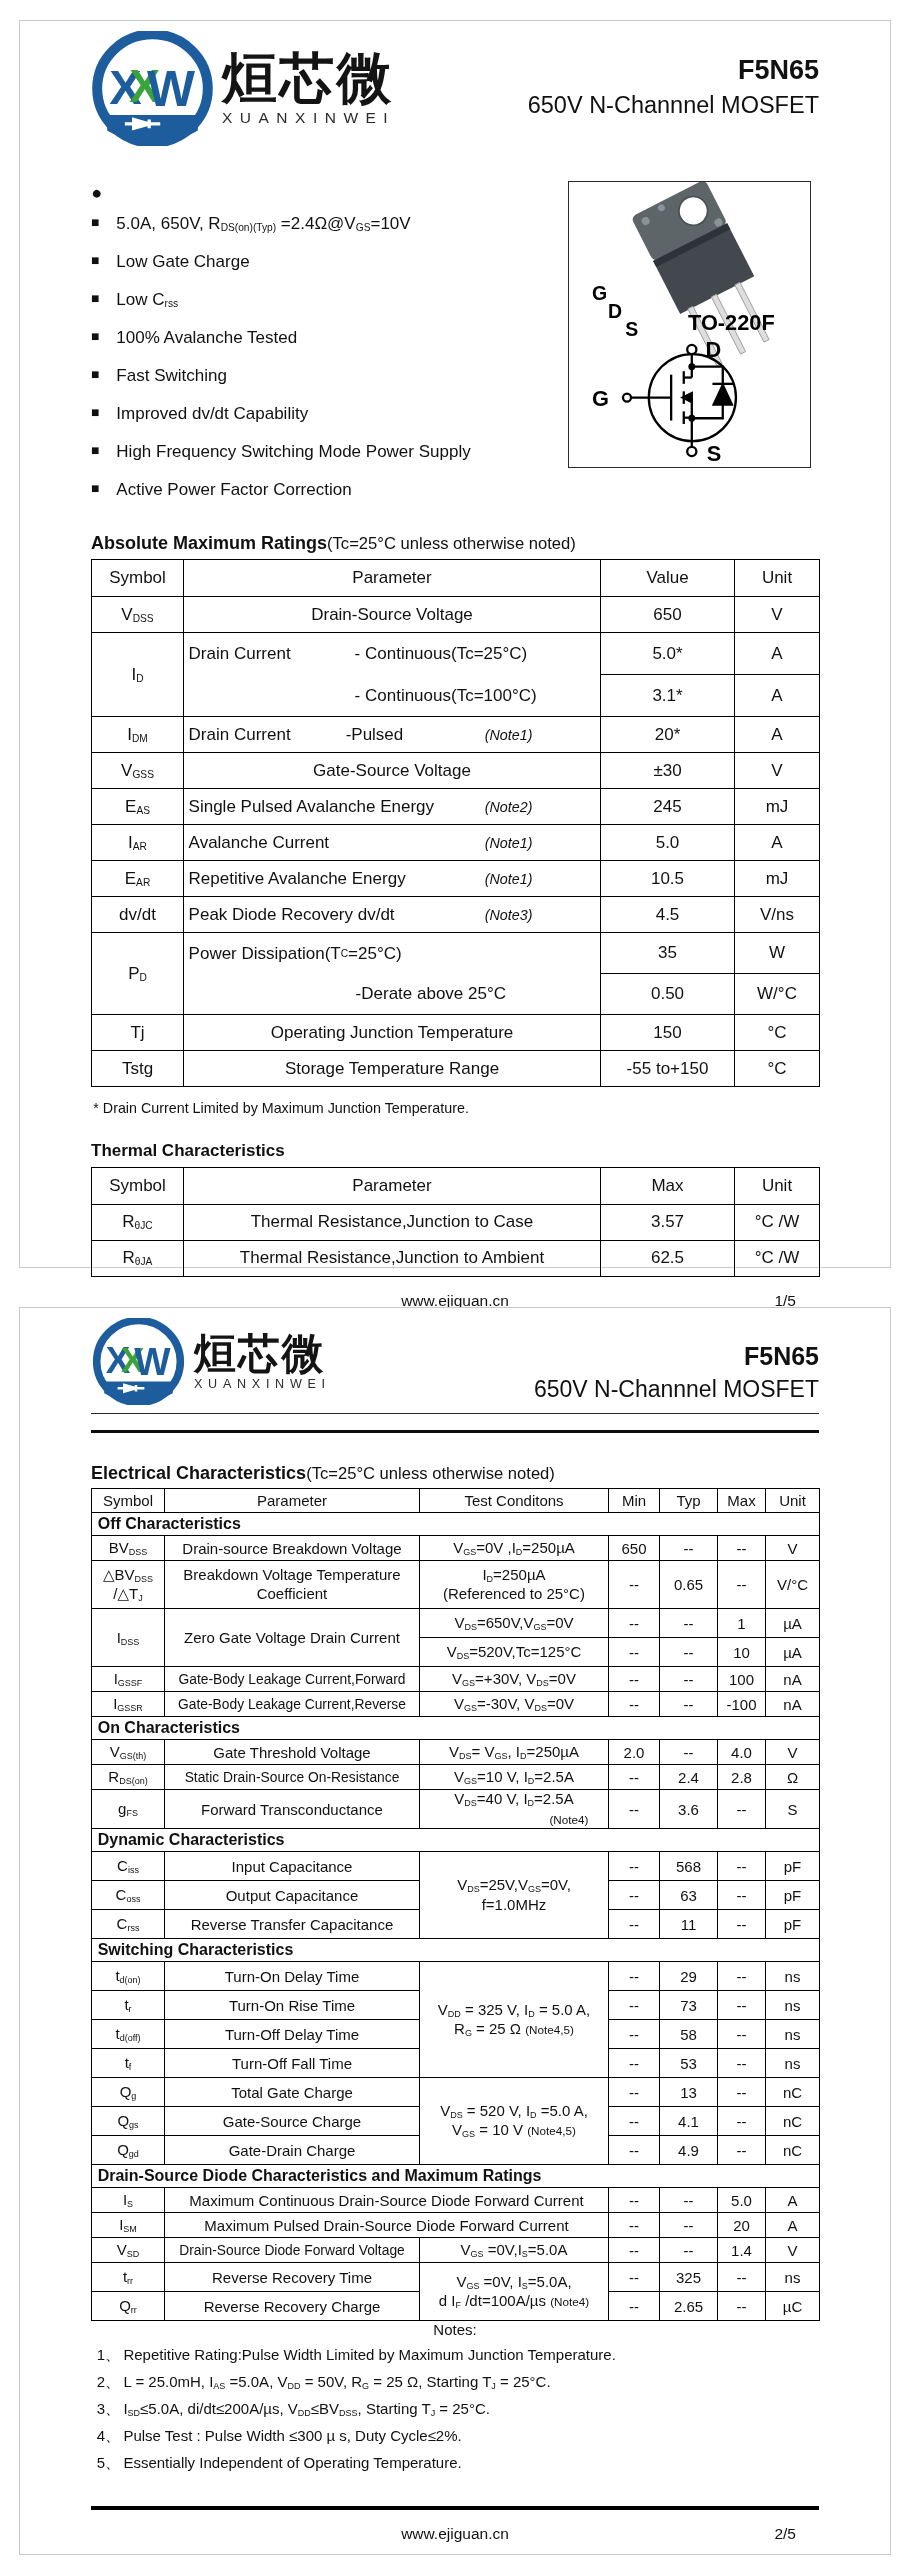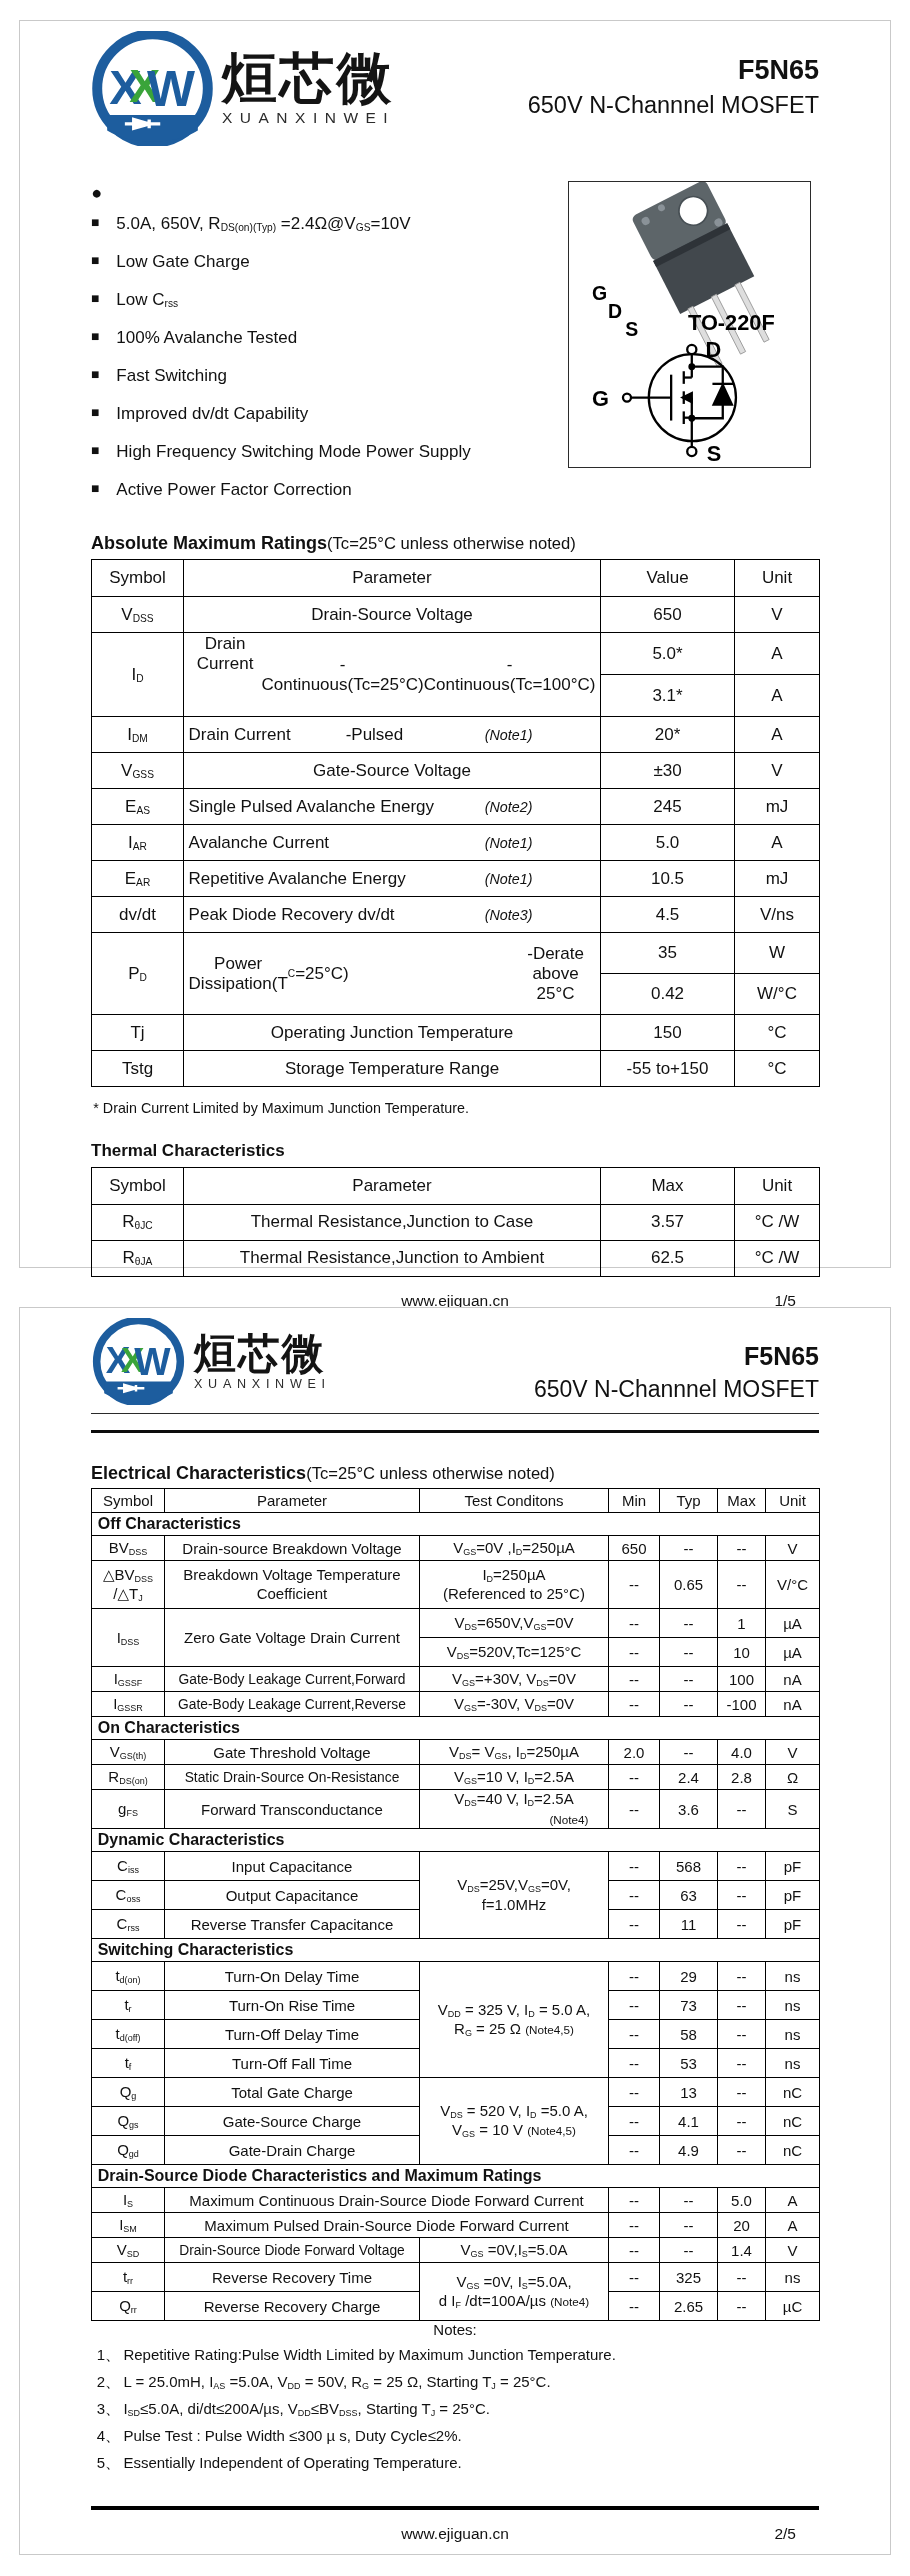--- a/index.html
+++ b/index.html
@@ -52,23 +52,23 @@
   td.cl{text-align:left;padding-left:6.9px;}
   tr.sec td{text-align:left;font-weight:bold;font-size:16px;padding-left:5.7px;}
   .sg-sub{font-size:0.60em;vertical-align:-0.22em;}
   .sg-nt{font-size:0.78em;}
   .h64{height:37px}.h62{height:36px}.h72{height:41px}
   .h42{height:24px}.h40{height:23px}.h44{height:25px}.h50{height:29px}.h84{height:48px}.h64b{height:37px}
   .flexp{display:flex;align-items:center;width:100%;}
   .flexp .note,.noteR{margin-left:auto;margin-right:63px;font-size:14.3px;font-style:italic;}
   .dual{height:83px;display:flex;align-items:stretch;}
   .dual .lab{width:166px;height:41px;display:flex;align-items:center;}
-  .dual .lines{flex:1;display:flex;flex-direction:row;}
+  .dual .lines{flex:1;display:flex;flex-direction:column;}
   .dual .lines > div{flex:1;display:flex;align-items:center;}
-  .pdl{height:80px;display:flex;}
+  .pdl{height:80px;display:flex;flex-direction:column;}
   .pdl > div{flex:1;display:flex;align-items:center;}
   .pdl .ind{padding-left:167px;}
   .midgap{margin-left:55px;}
   .two-line{line-height:1.25;}
   .cond2r{text-align:right;padding-right:15px;}
   .footnote{font-size:14.3px;margin-top:13px;padding-left:2.3px;}
 
   
   .notes{font-size:15px;text-align:center;}
   .notes .nlabel{margin-bottom:5.7px;}
@@ -314,21 +314,21 @@
                 <span class="sg-sub">C</span>
                 <span> =25°C)</span>
               </div>
           <div class="ind">-Derate above 25°C</div>
         </div>
       </td>
       <td>35</td>
       <td>W</td>
     </tr>
     <tr class="h72">
-      <td>0.42</td>
+      <td>0.50</td>
       <td>W/°C</td>
     </tr>
     <tr class="h62">
       <td><span>Tj</span></td>
       <td class="pl"><span>Operating Junction Temperature</span></td>
       <td>150</td>
       <td>°C</td>
     </tr>
     <tr class="h62">
       <td><span>Tstg</span></td>

